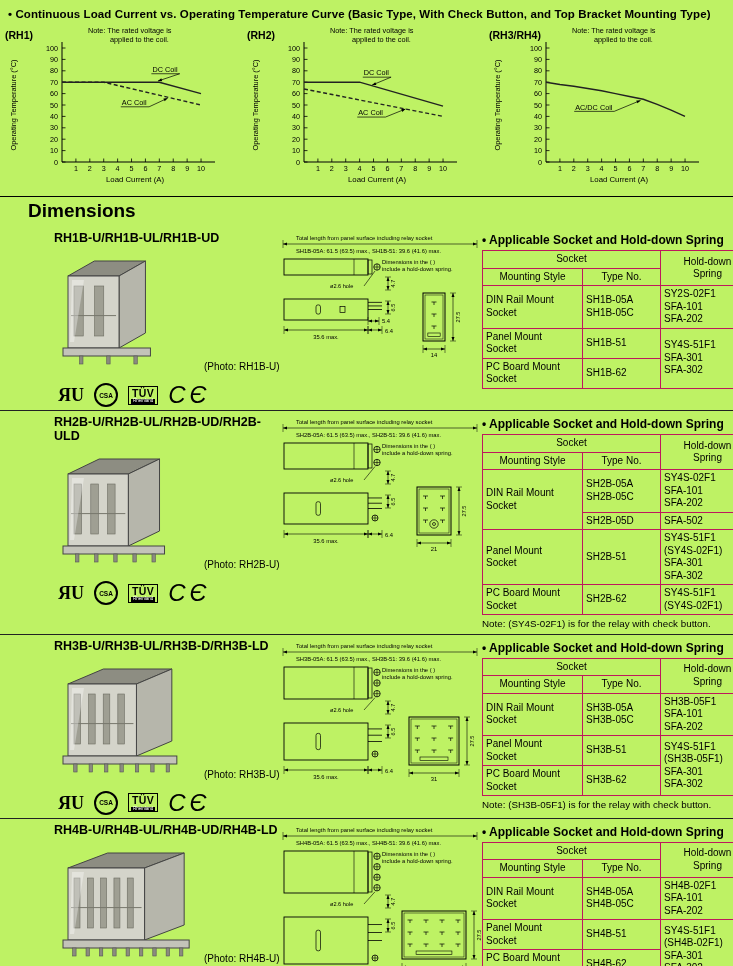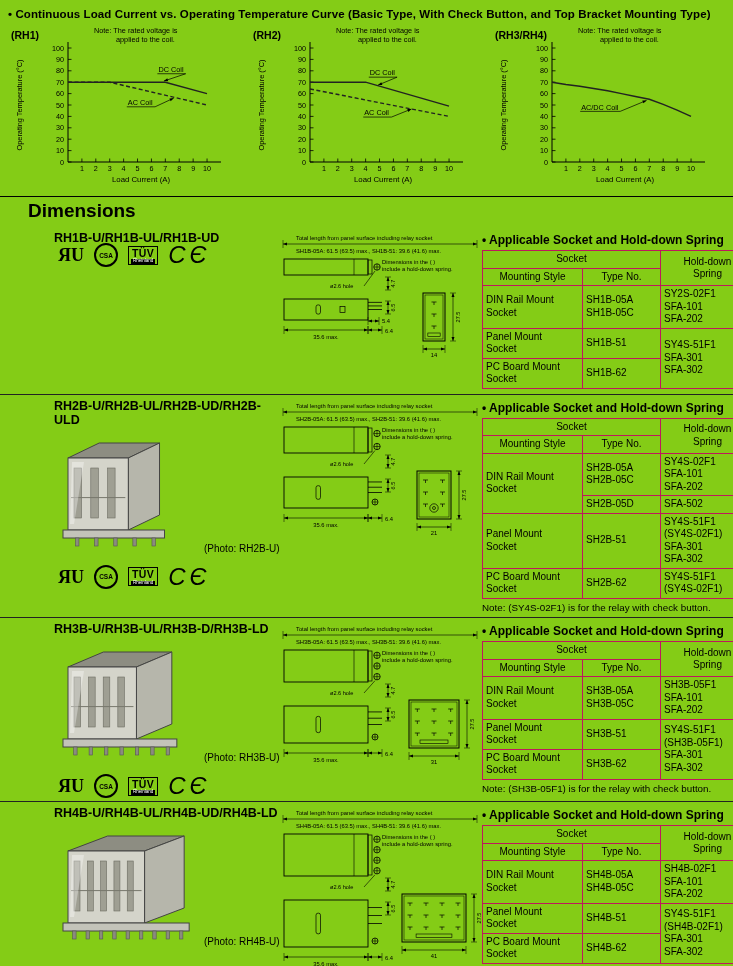--- a/index.html
+++ b/index.html
@@ -1,20 +1,20 @@
 <!DOCTYPE html>
 <html><head>
 <meta charset="utf-8">
 <style>
   html,body{margin:0;padding:0;background:#fff;}
-  .page{position:relative;width:733px;height:966px;background:#84cc16;color:#000;
+  .page{position:relative;width:733px;height:966px;background:#bef264;color:#000;
         font-family:"Liberation Sans",sans-serif;overflow:hidden;}
   svg text{font-family:"Liberation Sans",sans-serif;fill:#000;}
   .top-title{font-size:11.5px;font-weight:bold;padding:8px 4px 0 8px;letter-spacing:0.1px;}
-  .charts-row{display:flex;margin:2px 0 0 8px;}
+  .charts-row{display:flex;margin:2px 0 0 2px;}
   .chart{width:242px;height:174px;}
   .rule{border:none;border-top:1.5px solid #000;margin:0;}
   .rule.thin{border-top:1px solid #222;}
   h1.dim-heading{font-size:19px;margin:3px 0 5px 28px;font-weight:bold;}
   section.dim-section{display:flex;padding:2px 4px 2px 28px;box-sizing:border-box;margin-left:24px;}
   .col-left{width:228px;flex:none;}
   .col-mid{width:202px;flex:none;padding-top:4px;}
   .col-right{width:278px;flex:none;padding-top:2px;}
   h2.model-title{font-size:12.5px;font-weight:bold;margin:2px 0 1px 2px;}
   .photo-wrap{display:flex;align-items:flex-end;}
@@ -225,20 +225,36 @@
           <polygon points="154.55238095238096,78.44 151.43131179646556,81.35700656906934 150.28285877579637,78.58553481938185" fill="#000"></polygon>
         </svg></div>
   </div>
 
   <hr class="rule">
   <h1 class="dim-heading">Dimensions</h1>
 
   <section class="dim-section">
     <div class="col-left">
       <h2 class="model-title">RH1B-U/RH1B-UL/RH1B-UD</h2>
+      <div class="photo-wrap">
+        <div class="photo"><svg viewBox="0 0 170 136" width="170" height="136">
+              <polygon points="16,30 42.4,15 93.44,15 67.03999999999999,30" fill="#8d8d82" stroke="#444" stroke-width="1"></polygon>
+              <polygon points="67.03999999999999,30 93.44,15 93.44,87 67.03999999999999,102" fill="#b6b6ab" stroke="#444" stroke-width="1"></polygon>
+              <rect x="16" y="30" width="51.04" height="72" fill="#d4d4ca" stroke="#444" stroke-width="1"></rect>
+              <rect x="22" y="40" width="9.234" height="50" fill="#9f9f93" stroke="#6b6b60" stroke-width="0.6"></rect>
+              <rect x="42.519999999999996" y="40" width="9.234" height="50" fill="#9f9f93" stroke="#6b6b60" stroke-width="0.6"></rect>
+              <line x1="19" y1="69.6" x2="64.03999999999999" y2="69.6" stroke="#77776c" stroke-width="1"></line>
+              <polygon points="20,34 32,34 22,96 18,96" fill="rgba(255,255,255,0.35)"></polygon>
+              <rect x="11" y="102" width="87.44" height="8" fill="#c3c3b9" stroke="#444" stroke-width="1"></rect>
+              <rect x="27.57333333333333" y="110" width="3.4" height="8" fill="#8b8b7f" stroke="#555" stroke-width="0.6"></rect>
+              <rect x="54.72" y="110" width="3.4" height="8" fill="#8b8b7f" stroke="#555" stroke-width="0.6"></rect>
+              <rect x="81.86666666666666" y="110" width="3.4" height="8" fill="#8b8b7f" stroke="#555" stroke-width="0.6"></rect>
+            </svg></div>
+        <span class="caption">(Photo: RH1B-U)</span>
+      </div>
       <div class="logos">
         <span class="logo-ul">ЯU</span>
         <span class="logo-csa">CSA</span>
         <span class="logo-tuv">
             <b>TÜV</b>
             <i>Rheinland</i>
           </span>
         <span class="logo-ce">CЄ</span>
       </div>
     </div>

